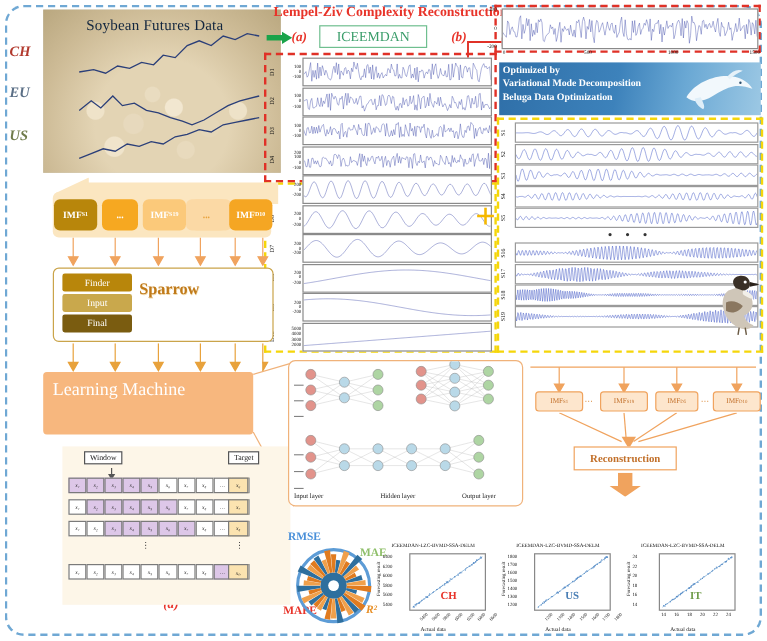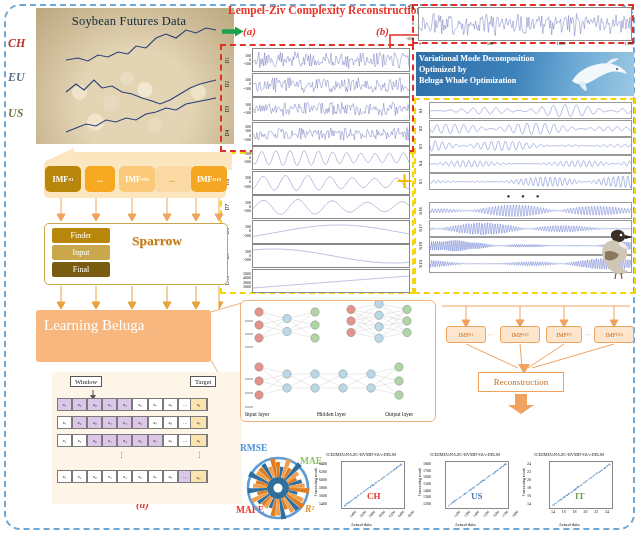--- a/index.html
+++ b/index.html
@@ -108,21 +108,21 @@
   .chip.c7{left:191px;width:36px;background:#f5a623;}
 
   
   .ssa-box{left:44px;top:223px;width:184px;height:62px;background:#fff;
     border:1.6px solid #caa44a;border-radius:5px;overflow:hidden;}
   .ssa-chip{position:absolute;left:52px;width:58px;height:15px;border-radius:2px;
     color:#fff;font-size:8px;display:flex;align-items:center;justify-content:center;}
   .ssa-chip.s1{top:228px;background:#b8860b;}
   .ssa-chip.s2{top:245px;background:#c9a84c;}
   .ssa-chip.s3{top:262px;background:#7a5c10;}
-  .ssa-title{left:132px;top:231px;width:112px;font-size:13.5px;font-weight:bold;
+  .ssa-title{left:116px;top:231px;width:112px;font-size:13.5px;font-weight:bold;
     color:#c07a1a;line-height:1.45;text-shadow:.5px .5px 0 #f3dcae;}
   .sparrow{right:4px;top:228px;width:44px;height:52px;}
 
   
   .delm-box{left:36px;top:310px;width:175px;height:52px;background:#f7b77e;
     border-radius:3px;}
   .delm-text{left:44px;top:315px;width:162px;font-size:15px;color:#fff;
     line-height:1.45;}
 
   
@@ -150,21 +150,21 @@
     background:#fde6cd;color:#c2702a;font-size:6px;display:flex;align-items:center;
     justify-content:center;top:326px;}
   .rc-chip sub{font-size:4px;}
   .rc1{left:446px;width:40px;}
   .rc2{left:500px;width:40px;}
   .rc3{left:546px;width:36px;}
   .rc4{left:594px;width:40px;}
   .rc-dots{position:absolute;top:331px;font-size:7px;color:#e09a55;letter-spacing:1px;}
   .recon-box{left:478px;top:372px;width:86px;height:20px;border:1.2px solid #f0a35e;
     background:#fff;color:#c2702a;font-size:9px;display:flex;align-items:center;
-    justify-content:center;}
+    justify-content:center;font-weight:bold;}
   .final-box{left:459px;top:414px;width:124px;height:20px;border:1.2px solid #f0a35e;
     background:#fff;color:#e8342a;font-size:10px;font-weight:bold;display:flex;
     align-items:center;justify-content:center;}
 
   
   .radar-wrap{left:240px;top:452px;width:76px;height:72px;}
   .m-lab{position:absolute;font-size:9.5px;font-weight:bold;}
   .m-rmse{left:240px;top:443px;color:#4a90d9;}
   .m-mae{left:300px;top:456px;color:#8fbf6a;text-align:center;}
   .m-mape{left:236px;top:505px;color:#e8342a;}
@@ -200,20 +200,21 @@
   </div>
   <div class="abs ser-label lbl-ch">CH</div>
   <div class="abs ser-label lbl-eu">EU</div>
   <div class="abs ser-label lbl-us">US</div>
 
   <div class="abs lzc-title">Lempel-Ziv Complexity Reconstruction</div>
   <div class="abs tag tag-a">(a)</div>
   <div class="abs tag tag-b">(b)</div>
   <div class="abs tag tag-c">(c)</div>
   <div class="abs tag tag-d">(d)</div>
+  <div class="abs iceemdan-box">ICEEMDAN</div>
 
   <svg class="abs green-arrow" viewBox="0 0 22 11">
     <path d="M0 3.2 H13 V0.4 L21.5 5.5 L13 10.6 V7.8 H0 Z" fill="#1aa34a"></path>
   </svg>
 
   <svg class="abs" style="left:356px;top:30px;width:70px;height:22px;">
     <path class="conn-line" d="M2 20 H34 V5 H64"></path>
     <path d="M62 1.2 L70 5 L62 8.8 Z" fill="#e03127"></path>
   </svg>
 
@@ -379,23 +380,23 @@
   <div class="abs vmd-banner">
     <svg class="abs whale" viewBox="0 0 64 38">
       <path d="M6 26 C14 12, 34 6, 46 9 C53 10.6, 58 14, 61 19 C56 17, 50 16, 45 17
                C40 18, 34 21, 28 25 C20 30, 12 31, 6 26 Z" fill="#f2f8fc"></path>
       <path d="M40 9 C44 4, 49 2, 53 4 C49 6, 45 8, 42 11 Z" fill="#e6f1f8"></path>
       <path d="M18 26 C20 31, 22 34, 20 36 C16 34, 13 30, 13 27 Z" fill="#dfeef8"></path>
       <circle cx="51" cy="14" r="1" fill="#2b4f6e"></circle>
     </svg>
   </div>
   <div class="abs vmd-text">
+    <div>Optimized by</div>
     <div>Variational Mode Decomposition</div>
-    <div>Optimized by</div>
-    <div>Beluga Whale Optimization</div>
+    <div>Beluga Data Optimization</div>
   </div>
 
   <div class="abs yellow-dash-box2"></div>
   <div class="abs s-col" id="s-col">
       <div class="s-row">
         <div class="s-lab">S1</div>
         <div class="s-plot">
           <svg viewBox="0 0 200 16" preserveAspectRatio="none">
             <polyline fill="none" stroke="#3b53c4" stroke-width="0.4" points="0,8.00 0.5,8.00 1,8.00 1.5,8.00 2,8.01 2.5,8.01 3,8.02 3.5,8.03 4,8.03 4.5,8.03 5,8.02 5.5,8.01 6,7.99 6.5,7.96 7,7.92 7.5,7.89 8,7.85 8.5,7.83 9,7.81 9.5,7.81 10,7.83 10.5,7.87 11,7.93 11.5,8.01 12,8.11 12.5,8.20 13,8.30 13.5,8.39 14,8.45 14.5,8.48 15,8.48 15.5,8.43 16,8.34 16.5,8.21 17,8.05 17.5,7.86 18,7.67 18.5,7.48 19,7.31 19.5,7.18 20,7.11 20.5,7.11 21,7.18 21.5,7.32 22,7.53 22.5,7.79 23,8.09 23.5,8.41 24,8.72 24.5,9.00 25,9.22 25.5,9.35 26,9.38 26.5,9.31 27,9.13 27.5,8.85 28,8.48 28.5,8.05 29,7.60 29.5,7.15 30,6.74 30.5,6.41 31,6.19 31.5,6.09 32,6.14 32.5,6.34 33,6.68 33.5,7.14 34,7.68 34.5,8.27 35,8.87 35.5,9.42 36,9.88 36.5,10.22 37,10.39 37.5,10.39 38,10.20 38.5,9.84 39,9.32 39.5,8.69 40,7.98 40.5,7.25 41,6.56 41.5,5.96 42,5.50 42.5,5.22 43,5.15 43.5,5.29 44,5.65 44.5,6.19 45,6.88 45.5,7.67 46,8.51 46.5,9.32 47,10.04 47.5,10.62 48,11.01 48.5,11.18 49,11.10 49.5,10.79 50,10.27 50.5,9.56 51,8.73 51.5,7.83 52,6.94 52.5,6.12 53,5.44 53.5,4.95 54,4.69 54.5,4.67 55,4.91 55.5,5.38 56,6.05 56.5,6.87 57,7.78 57.5,8.70 58,9.57 58.5,10.31 59,10.88 59.5,11.23 60,11.33 60.5,11.19 61,10.80 61.5,10.20 62,9.45 62.5,8.59 63,7.70 63.5,6.84 64,6.08 64.5,5.48 65,5.07 65.5,4.90 66,4.95 66.5,5.24 67,5.73 67.5,6.37 68,7.13 68.5,7.93 69,8.72 69.5,9.43 70,10.01 70.5,10.42 71,10.64 71.5,10.66 72,10.47 72.5,10.11 73,9.60 73.5,8.99 74,8.34 74.5,7.69 75,7.09 75.5,6.59 76,6.23 76.5,6.02 77,5.97 77.5,6.07 78,6.32 78.5,6.67 79,7.10 79.5,7.57 80,8.03 80.5,8.45 81,8.80 81.5,9.05 82,9.19 82.5,9.23 83,9.16 83.5,9.01 84,8.80 84.5,8.56 85,8.31 85.5,8.07 86,7.88 86.5,7.75 87,7.67 87.5,7.66 88,7.69 88.5,7.77 89,7.87 89.5,7.96 90,7.97 90.5,7.94 91,7.95 91.5,8.02 92,8.14 92.5,8.29 93,8.47 93.5,8.65 94,8.79 94.5,8.89 95,8.91 95.5,8.84 96,8.68 96.5,8.42 97,8.08 97.5,7.68 98,7.25 98.5,6.84 99,6.47 99.5,6.19 100,6.03 100.5,6.02 101,6.18 101.5,6.50 102,6.98 102.5,7.58 103,8.26 103.5,8.97 104,9.66 104.5,10.27 105,10.73 105.5,11.01 106,11.07 106.5,10.88 107,10.46 107.5,9.82 108,9.00 108.5,8.05 109,7.06 109.5,6.09 110,5.22 110.5,4.53 111,4.08 111.5,3.92 112,4.07 112.5,4.52 113,5.27 113.5,6.25 114,7.41 114.5,8.65 115,9.89 115.5,11.01 116,11.95 116.5,12.60 117,12.92 117.5,12.88 118,12.45 118.5,11.68 119,10.60 119.5,9.29 120,7.86 120.5,6.40 121,5.04 121.5,3.87 122,2.99 122.5,2.48 123,2.38 123.5,2.71 124,3.45 124.5,4.54 125,5.92 125.5,7.47 126,9.09 126.5,10.64 127,12.01 127.5,13.10 128,13.80 128.5,14.08 129,13.89 129.5,13.26 130,12.23 130.5,10.86 131,9.27 131.5,7.58 132,5.90 132.5,4.38 133,3.13 133.5,2.24 134,1.78 134.5,1.79 135,2.28 135.5,3.19 136,4.47 136.5,6.01 137,7.70 137.5,9.41 138,11.01 138.5,12.37 139,13.40 139.5,14.02 140,14.18 140.5,13.88 141,13.14 141.5,12.01 142,10.59 142.5,8.99 143,7.34 143.5,5.75 144,4.34 144.5,3.23 145,2.49 145.5,2.17 146,2.30 146.5,2.85 147,3.78 147.5,5.01 148,6.44 148.5,7.96 149,9.46 149.5,10.82 150,11.94 150.5,12.74 151,13.17 151.5,13.20 152,12.84 152.5,12.13 153,11.12 153.5,9.92 154,8.60 154.5,7.27 155,6.04 155.5,5.00 156,4.21 156.5,3.73 157,3.59 157.5,3.78 158,4.28 158.5,5.04 159,5.99 159.5,7.05 160,8.14 160.5,9.17 161,10.06 161.5,10.76 162,11.21 162.5,11.41 163,11.34 163.5,11.02 164,10.49 164.5,9.81 165,9.04 165.5,8.23 166,7.46 166.5,6.79 167,6.25 167.5,5.89 168,5.71 168.5,5.72 169,5.91 169.5,6.23 170,6.66 170.5,7.15 171,7.65 171.5,8.13 172,8.54 172.5,8.85 173,9.06 173.5,9.15 174,9.13 174.5,9.02 175,8.85 175.5,8.63 176,8.40 176.5,8.19 177,8.02 177.5,7.90 178,7.85 178.5,7.85 179,7.91 179.5,8.00 180,7.90 180.5,7.81 181,7.75 181.5,7.74 182,7.79 182.5,7.91 183,8.08 183.5,8.30 184,8.55 184.5,8.79 185,9.01 185.5,9.16 186,9.24 186.5,9.20 187,9.06 187.5,8.80 188,8.44 188.5,8.00 189,7.51 189.5,7.01 190,6.56 190.5,6.18 191,5.91 191.5,5.80 192,5.86 192.5,6.09 193,6.50 193.5,7.05 194,7.71 194.5,8.43 195,9.15 195.5,9.82 196,10.39 196.5,10.79 197,10.99 197.5,10.97 198,10.71 198.5,10.24 199,9.57 199.5,8.75 200,7.85"></polyline>
           </svg>
@@ -514,21 +515,21 @@
     <path d="M22 12 C18 7, 20 3, 25 2 C30 1, 34 4, 34 9 C34 12, 31 14, 28 14 Z" fill="#3a3026"></path>
     <path d="M28 14 C32 14, 36 17, 37 21 C34 21, 30 19, 28 17 Z" fill="#f2efe8"></path>
     <path d="M14 24 C18 22, 24 23, 28 27 C25 32, 19 34, 14 31 Z" fill="#8a7760"></path>
     <path d="M34 7 L42 9 L34 11 Z" fill="#2a2119"></path>
     <circle cx="30" cy="7" r="1.3" fill="#fff"></circle>
     <path d="M25 45 L24 51 M30 45 L31 51" stroke="#6b5b45" stroke-width="1.2"></path>
   </svg>
 
   <div class="abs delm-box"></div>
   <div class="abs delm-text">
-    <div>Learning Beluga</div>
+    <div>Learning Machine</div>
   </div>
   <svg class="abs" style="left:44px;top:286px;width:184px;height:24px;">
     <g fill="#e8a23c" stroke="#e8a23c" stroke-width="1">
       <line x1="17" y1="0" x2="17" y2="17"></line>
         <path d="M13 16 L17 23 L21 16 Z"></path>
       <line x1="52" y1="0" x2="52" y2="17"></line>
         <path d="M48 16 L52 23 L56 16 Z"></path>
       <line x1="88" y1="0" x2="88" y2="17"></line>
         <path d="M84 16 L88 23 L92 16 Z"></path>
       <line x1="123" y1="0" x2="123" y2="17"></line>

